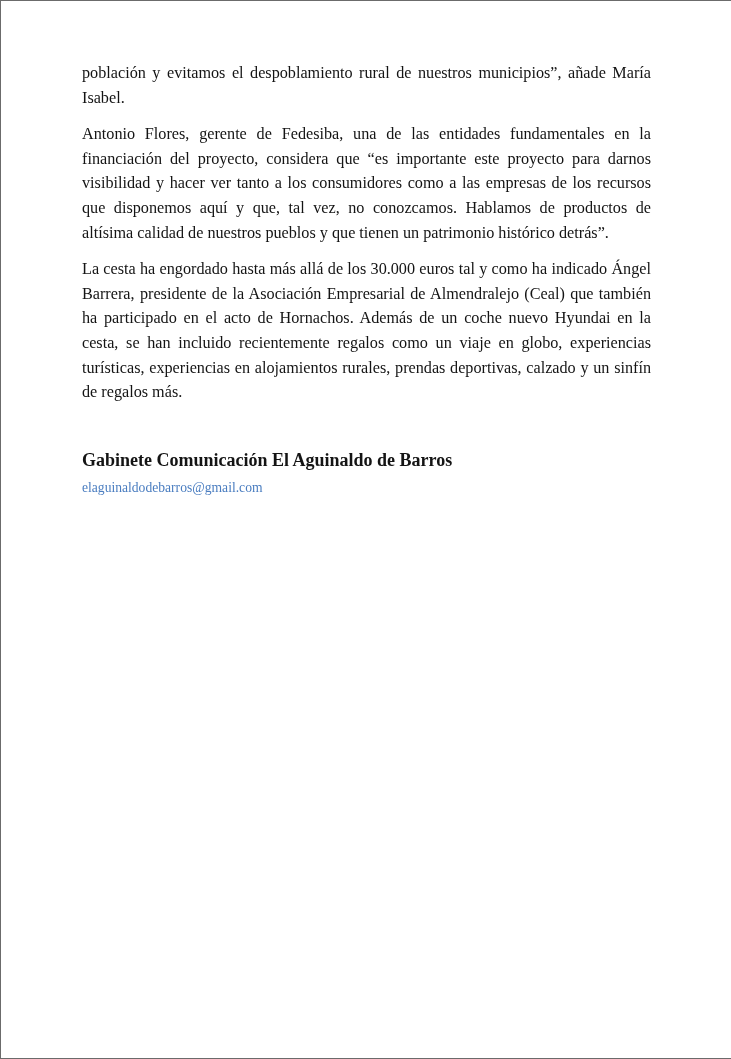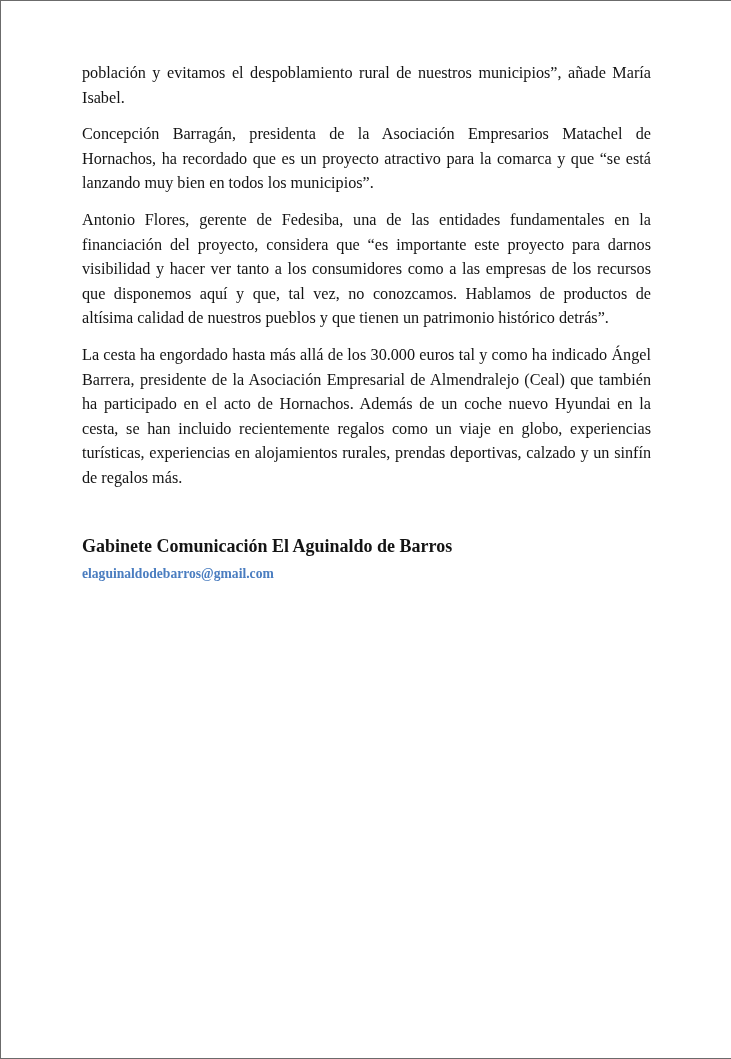--- a/index.html
+++ b/index.html
@@ -44,31 +44,30 @@
       font-size: 18px;
       font-weight: bold;
       color: #141414;
       line-height: 18px;
     }
     .email {
       display: inline-block;
       margin-top: 10px;
       font-family: "Liberation Serif", "DejaVu Serif", serif;
       font-size: 13.6px;
-      font-weight: bold;
+      font-weight: normal;
       color: #4a7dc0;
       line-height: 18px;
       text-decoration: none;
     }
   </style>
 </head>
 <body>
 
 <div class="page">
   <div class="content">
     <p class="para">población y evitamos el despoblamiento rural de nuestros municipios”, añade María Isabel.</p>
-    <p class="para">Concepción Barragán, presidenta de la Asociación Empresarios Matachel de Hornachos, ha recordado que es un proyecto atractivo para la comarca y que “se está lanzando muy bien en todos los municipios”.</p>
     <p class="para">Antonio Flores, gerente de Fedesiba, una de las entidades fundamentales en la financiación del proyecto, considera que “es importante este proyecto para darnos visibilidad y hacer ver tanto a los consumidores como a las empresas de los recursos que disponemos aquí y que, tal vez, no conozcamos. Hablamos de productos de altísima calidad de nuestros pueblos y que tienen un patrimonio histórico detrás”.</p>
     <p class="para">La cesta ha engordado hasta más allá de los 30.000 euros tal y como ha indicado Ángel Barrera, presidente de la Asociación Empresarial de Almendralejo (Ceal) que también ha participado en el acto de Hornachos. Además de un coche nuevo Hyundai en la cesta, se han incluido recientemente regalos como un viaje en globo, experiencias turísticas, experiencias en alojamientos rurales, prendas deportivas, calzado y un sinfín de regalos más.</p>
     <div class="signature">Gabinete Comunicación El Aguinaldo de Barros</div>
     <a class="email">elaguinaldodebarros@gmail.com</a>
   </div>
 </div>
 
 </body></html>

